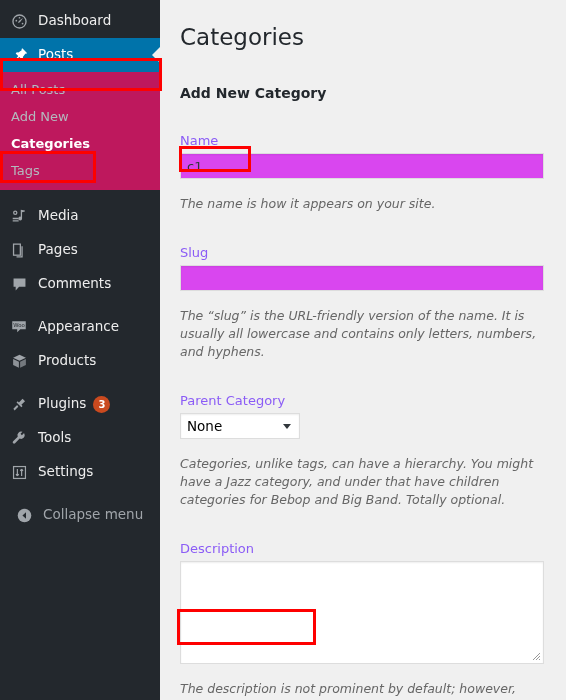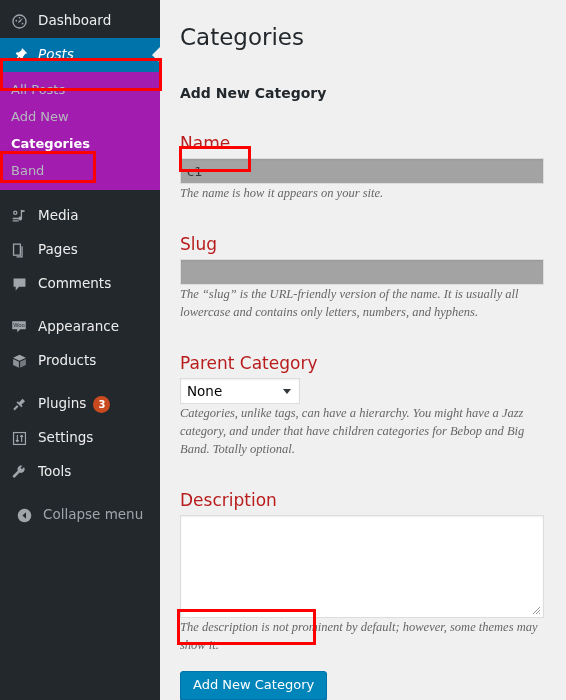--- a/index.html
+++ b/index.html
@@ -32,32 +32,31 @@
     width: 20px; height: 20px;
     display: inline-flex; align-items: center; justify-content: center;
     margin-right: 9px;
     flex: 0 0 20px;
     color: #a0a5aa;
   }
   .menu-item .lbl { line-height: 1; white-space: nowrap; }
   .menu-item.current {
     background: #0073aa;
     color: #fff;
-    font-style: italic;
   }
   .menu-item.current .ic { color: #fff; }
   .menu-item.current .arrow {
     position: absolute; right: 0; top: 50%;
     margin-top: -8px;
     width: 0; height: 0;
     border-top: 8px solid transparent;
     border-bottom: 8px solid transparent;
     border-right: 8px solid #f0f0f0;
   }
-  .submenu { background: #a21caf; padding: 4px 0 6px 0; }
+  .submenu { background: #be185d; padding: 4px 0 6px 0; }
   .submenu .sub-item {
     display: block;
     padding: 5px 0 5px 11px;
     font-size: 13px;
     color: #b4b9be;
     cursor: pointer;
     line-height: 17px;
   }
   .submenu .sub-item.current { color: #fff; font-weight: bold; }
   .menu-gap { height: 9px; }
@@ -92,46 +91,45 @@
   }
   #section-title {
     font-size: 14px;
     font-weight: bold;
     color: #23282d;
     margin-top: 29px;
     margin-bottom: 17px;
   }
   .field-label {
     display: block;
-    font-size: 17px;
-    color: #b91c1c;
+    font-size: 13px;
+    color: #8b5cf6;
     margin-bottom: 5px;
     margin-top: 32px;
   }
   .txt-input {
     display: block;
     width: 364px;
     height: 26px;
-    background: #a3a3a3;
+    background: #d946ef;
     border: 1px solid #ddd;
     box-shadow: inset 0 1px 2px rgba(0,0,0,.07);
     font-size: 13px;
     font-family: "DejaVu Sans", "Liberation Sans", sans-serif;
     color: #32373c;
     padding: 2px 6px;
     outline: none;
   }
   .help-text {
     font-size: 12.5px;
     font-style: italic;
     color: #666;
     line-height: 18px;
-    margin-top: 0;
+    margin-top: 16px;
     width: 370px;
-    font-family: Liberation Serif, serif;
   }
   .field-block { margin-bottom: 17px; }
   .select-box {
     position: relative;
     display: inline-block;
     width: 120px;
     height: 26px;
     background: #fff;
     border: 1px solid #ddd;
     box-shadow: inset 0 1px 2px rgba(0,0,0,.07);
@@ -220,21 +218,21 @@
         </svg>
       </span>
       <span class="lbl">Posts</span>
       <span class="arrow"></span>
     </div>
 
     <div class="submenu">
       <span class="sub-item">All Posts</span>
       <span class="sub-item">Add New</span>
       <span class="sub-item current">Categories</span>
-      <span class="sub-item">Band</span>
+      <span class="sub-item">Tags</span>
     </div>
 
     <div class="menu-gap"></div>
 
     <div class="menu-item">
       <span class="ic">
         <svg width="17" height="17" viewBox="0 0 20 20" fill="currentColor">
           <path d="M5 3a2.6 2.6 0 100 5.2A2.6 2.6 0 005 3zm0 1.5a1.1 1.1 0 110 2.2 1.1 1.1 0 010-2.2z"></path>
           <path d="M11.5 2.2v8.1a2.2 2.2 0 101.5 2V5.1l3.3-0.9V3.0l-4.8 -0.8z"></path>
           <path d="M2 11.5h7v1.6H2zM2 14.4h7V16H2z"></path>
@@ -295,35 +293,35 @@
           <path d="M7.2 10.6l-4.4 4.4L4.2 17l4.4-4.4-1.4-2z"></path>
         </svg>
       </span>
       <span class="lbl">Plugins</span>
       <span class="badge">3</span>
     </div>
 
 
     <div class="menu-item">
       <span class="ic">
+        <svg width="17" height="17" viewBox="0 0 20 20" fill="currentColor">
+          <path d="M15.8 4.5a4.3 4.3 0 01-5.6 5.6l-5.4 5.4a1.6 1.6 0 01-2.3-2.3l5.4-5.4A4.3 4.3 0 0113.5 2.2l-2.3 2.3 1.6 1.6 2.3-2.3c.3.2.5.4.7.7z"></path>
+        </svg>
+      </span>
+      <span class="lbl">Tools</span>
+    </div>
+
+    <div class="menu-item">
+      <span class="ic">
         <svg width="17" height="17" viewBox="0 0 20 20" fill="none" stroke="currentColor" stroke-width="1.4">
           <rect x="3" y="3" width="14" height="14"></rect>
           <path d="M7.5 6v8M7.5 14l-1.6-2M7.5 14l1.6-2M12.5 14V6M12.5 6l-1.6 2M12.5 6l1.6 2"></path>
         </svg>
       </span>
       <span class="lbl">Settings</span>
-    </div>
-
-    <div class="menu-item">
-      <span class="ic">
-        <svg width="17" height="17" viewBox="0 0 20 20" fill="currentColor">
-          <path d="M15.8 4.5a4.3 4.3 0 01-5.6 5.6l-5.4 5.4a1.6 1.6 0 01-2.3-2.3l5.4-5.4A4.3 4.3 0 0113.5 2.2l-2.3 2.3 1.6 1.6 2.3-2.3c.3.2.5.4.7.7z"></path>
-        </svg>
-      </span>
-      <span class="lbl">Tools</span>
     </div>
 
     <div class="menu-gap"></div>
 
     <div class="menu-item collapse-item">
       <span class="ic">
         <svg width="17" height="17" viewBox="0 0 20 20" fill="currentColor">
           <circle cx="10" cy="10" r="8"></circle>
           <path d="M11.8 6.2L7.6 10l4.2 3.8z" fill="#23282d"></path>
         </svg>

